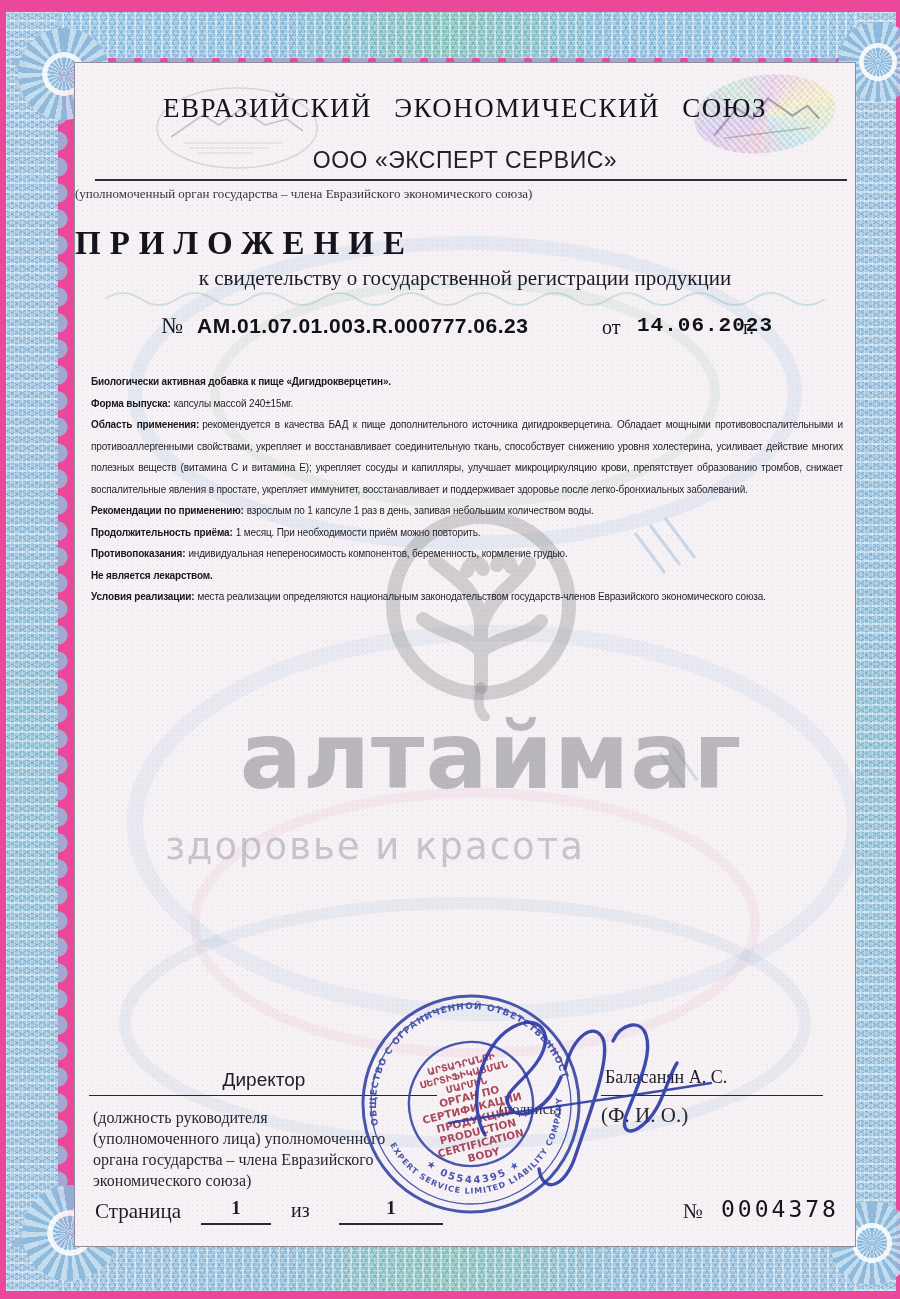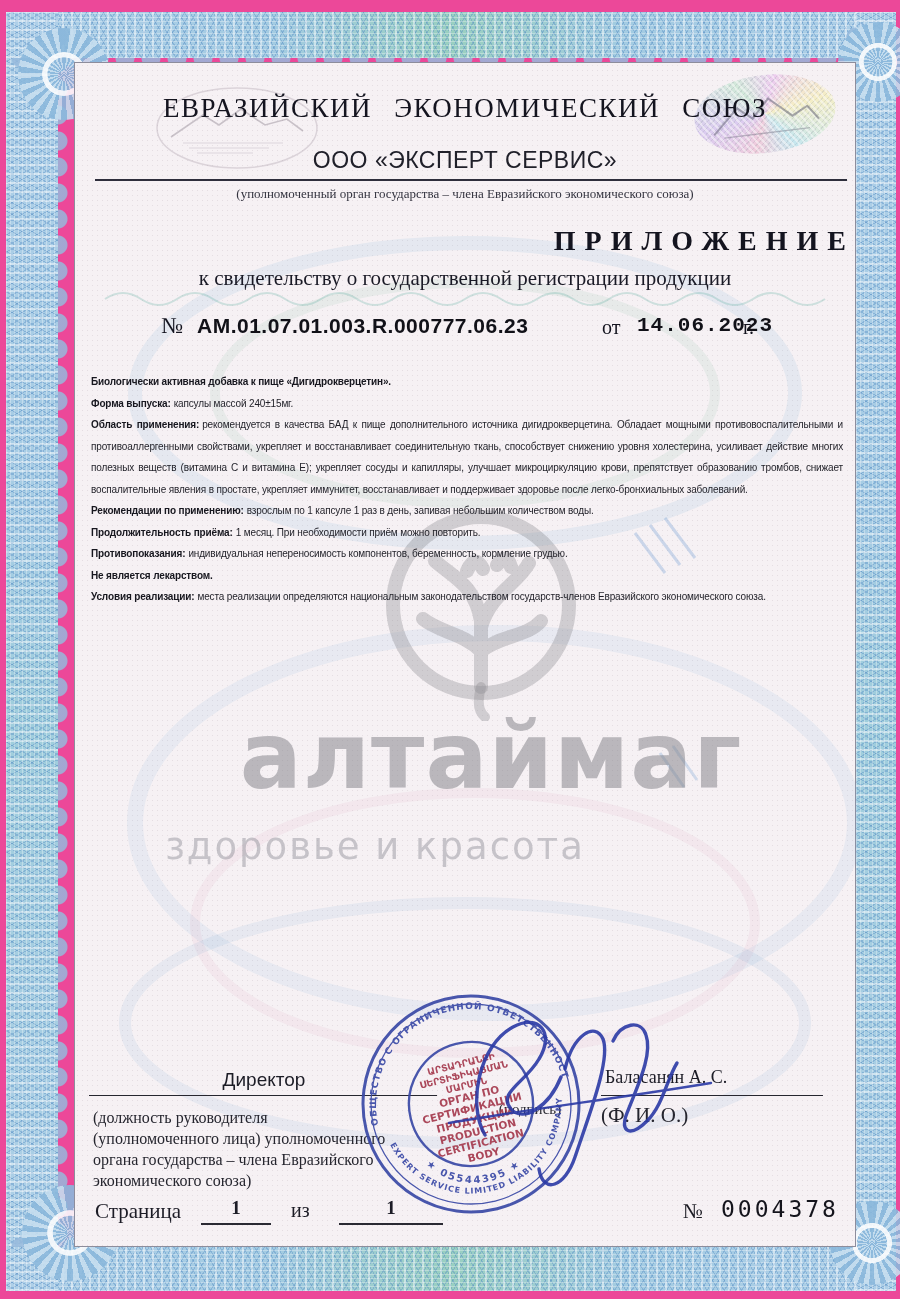--- a/index.html
+++ b/index.html
@@ -62,24 +62,24 @@
     background:
       repeating-linear-gradient(55deg, rgba(255,255,255,.45) 0 2px, transparent 2px 5px),
       repeating-linear-gradient(-40deg, rgba(140,150,160,.25) 0 1px, transparent 1px 4px),
       conic-gradient(from 20deg, #ecc9ef,#f5eec2,#c3e7ef,#f0c9da,#d9c9f0,#cfe9d8,#ecc9ef);}
   .holo-mtn{position:absolute;left:14px;top:18px;}
   #union-title{position:absolute;left:0;top:30px;width:100%;text-align:center;
     font-size:27px;color:#14141f;letter-spacing:1.5px;word-spacing:14px;font-weight:500;}
   #org-name{position:absolute;left:0;top:84px;width:100%;text-align:center;
     font-family:"Liberation Sans",sans-serif;font-size:23px;color:#20202a;letter-spacing:.5px;}
   #header-rule{position:absolute;left:20px;top:116px;width:752px;border-top:2px solid #2e2e3c;}
-  #authority-note{position:absolute;left:0;top:123px;width:100%;text-align:center;
+  #authority-note{position:absolute;left:0;top:123px;width:100%;text-align:left;
     font-size:13px;color:#33333f;}
-  #doc-title{position:absolute;left:0;top:162px;width:100%;text-align:right;
-    font-size:28px;font-weight:bold;color:#14141f;letter-spacing:9px;}
+  #doc-title{position:absolute;left:0;top:162px;width:100%;text-align:left;
+    font-size:33px;font-weight:bold;color:#14141f;letter-spacing:9px;}
   #doc-subtitle{position:absolute;left:0;top:203px;width:100%;text-align:center;
     font-size:21px;color:#1a1a26;}
   .numrow{position:absolute;color:#14141f;}
   #number-sign{left:86px;top:250px;font-size:23px;}
   #reg-number{left:122px;top:251px;font-family:"Liberation Sans",sans-serif;font-weight:bold;
     font-size:21px;letter-spacing:.5px;color:#111118;}
   #from-label{left:527px;top:253px;font-size:20px;}
   #reg-date{left:562px;top:251px;font-family:Liberation Mono, monospace;font-weight:bold;
     font-size:21px;letter-spacing:1px;color:#111118;}
   #year-suffix{left:668px;top:253px;font-size:20px;}

